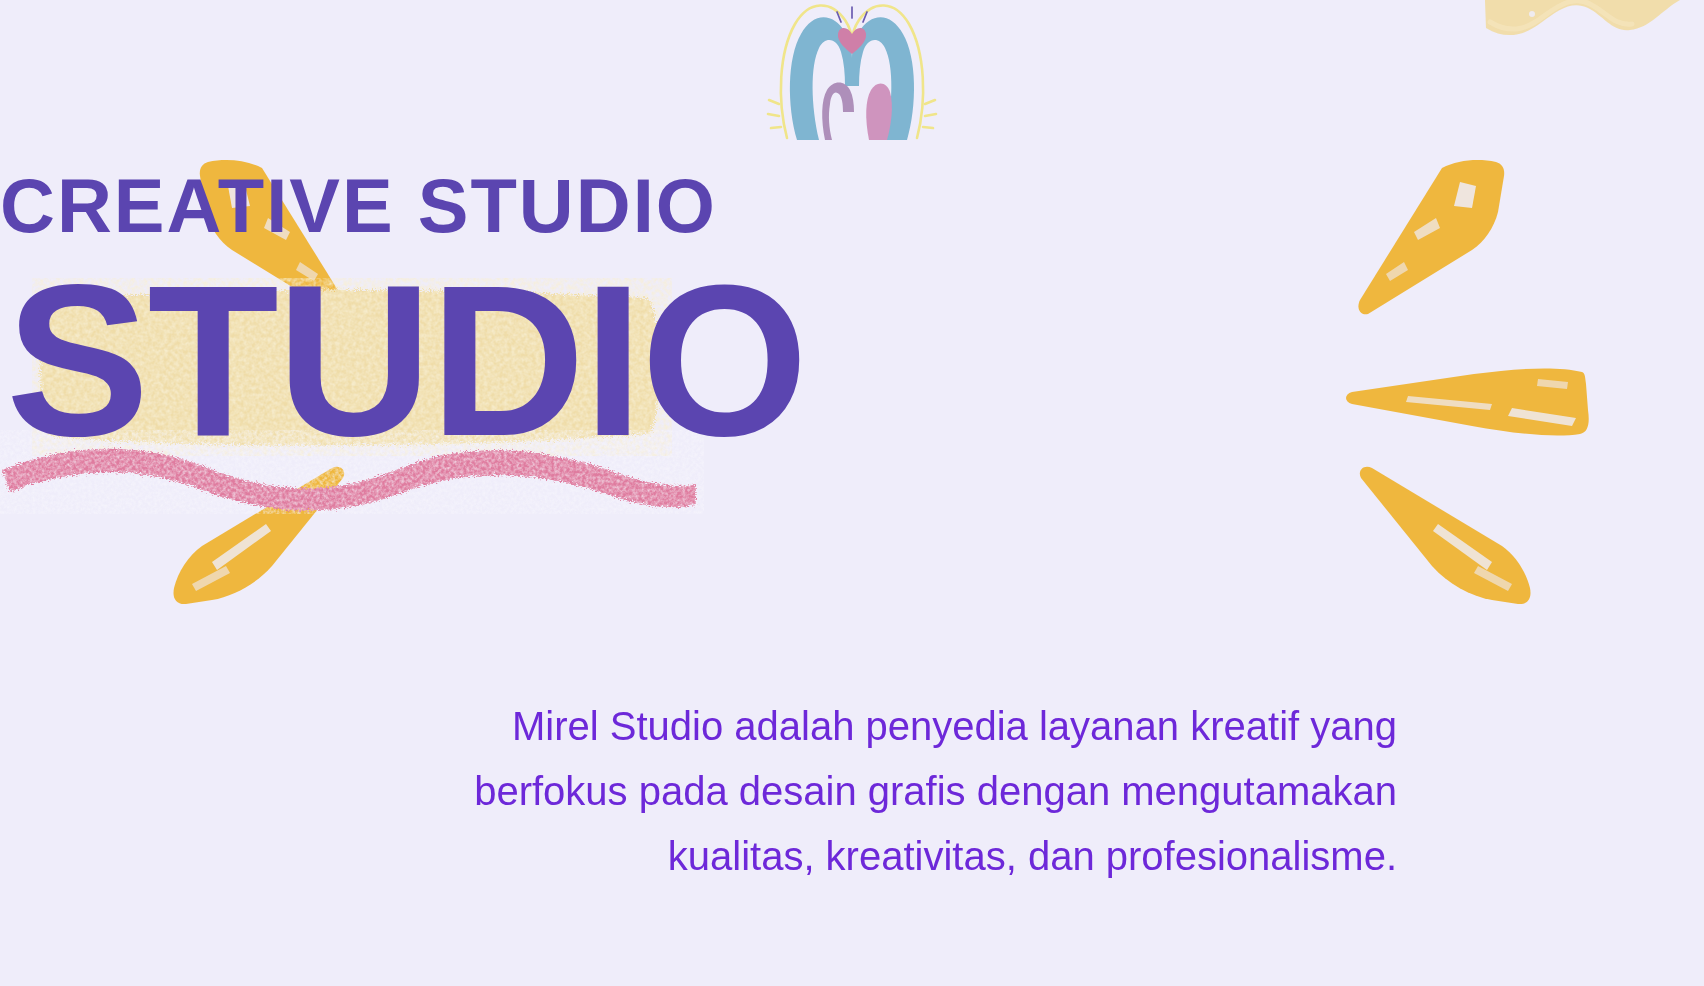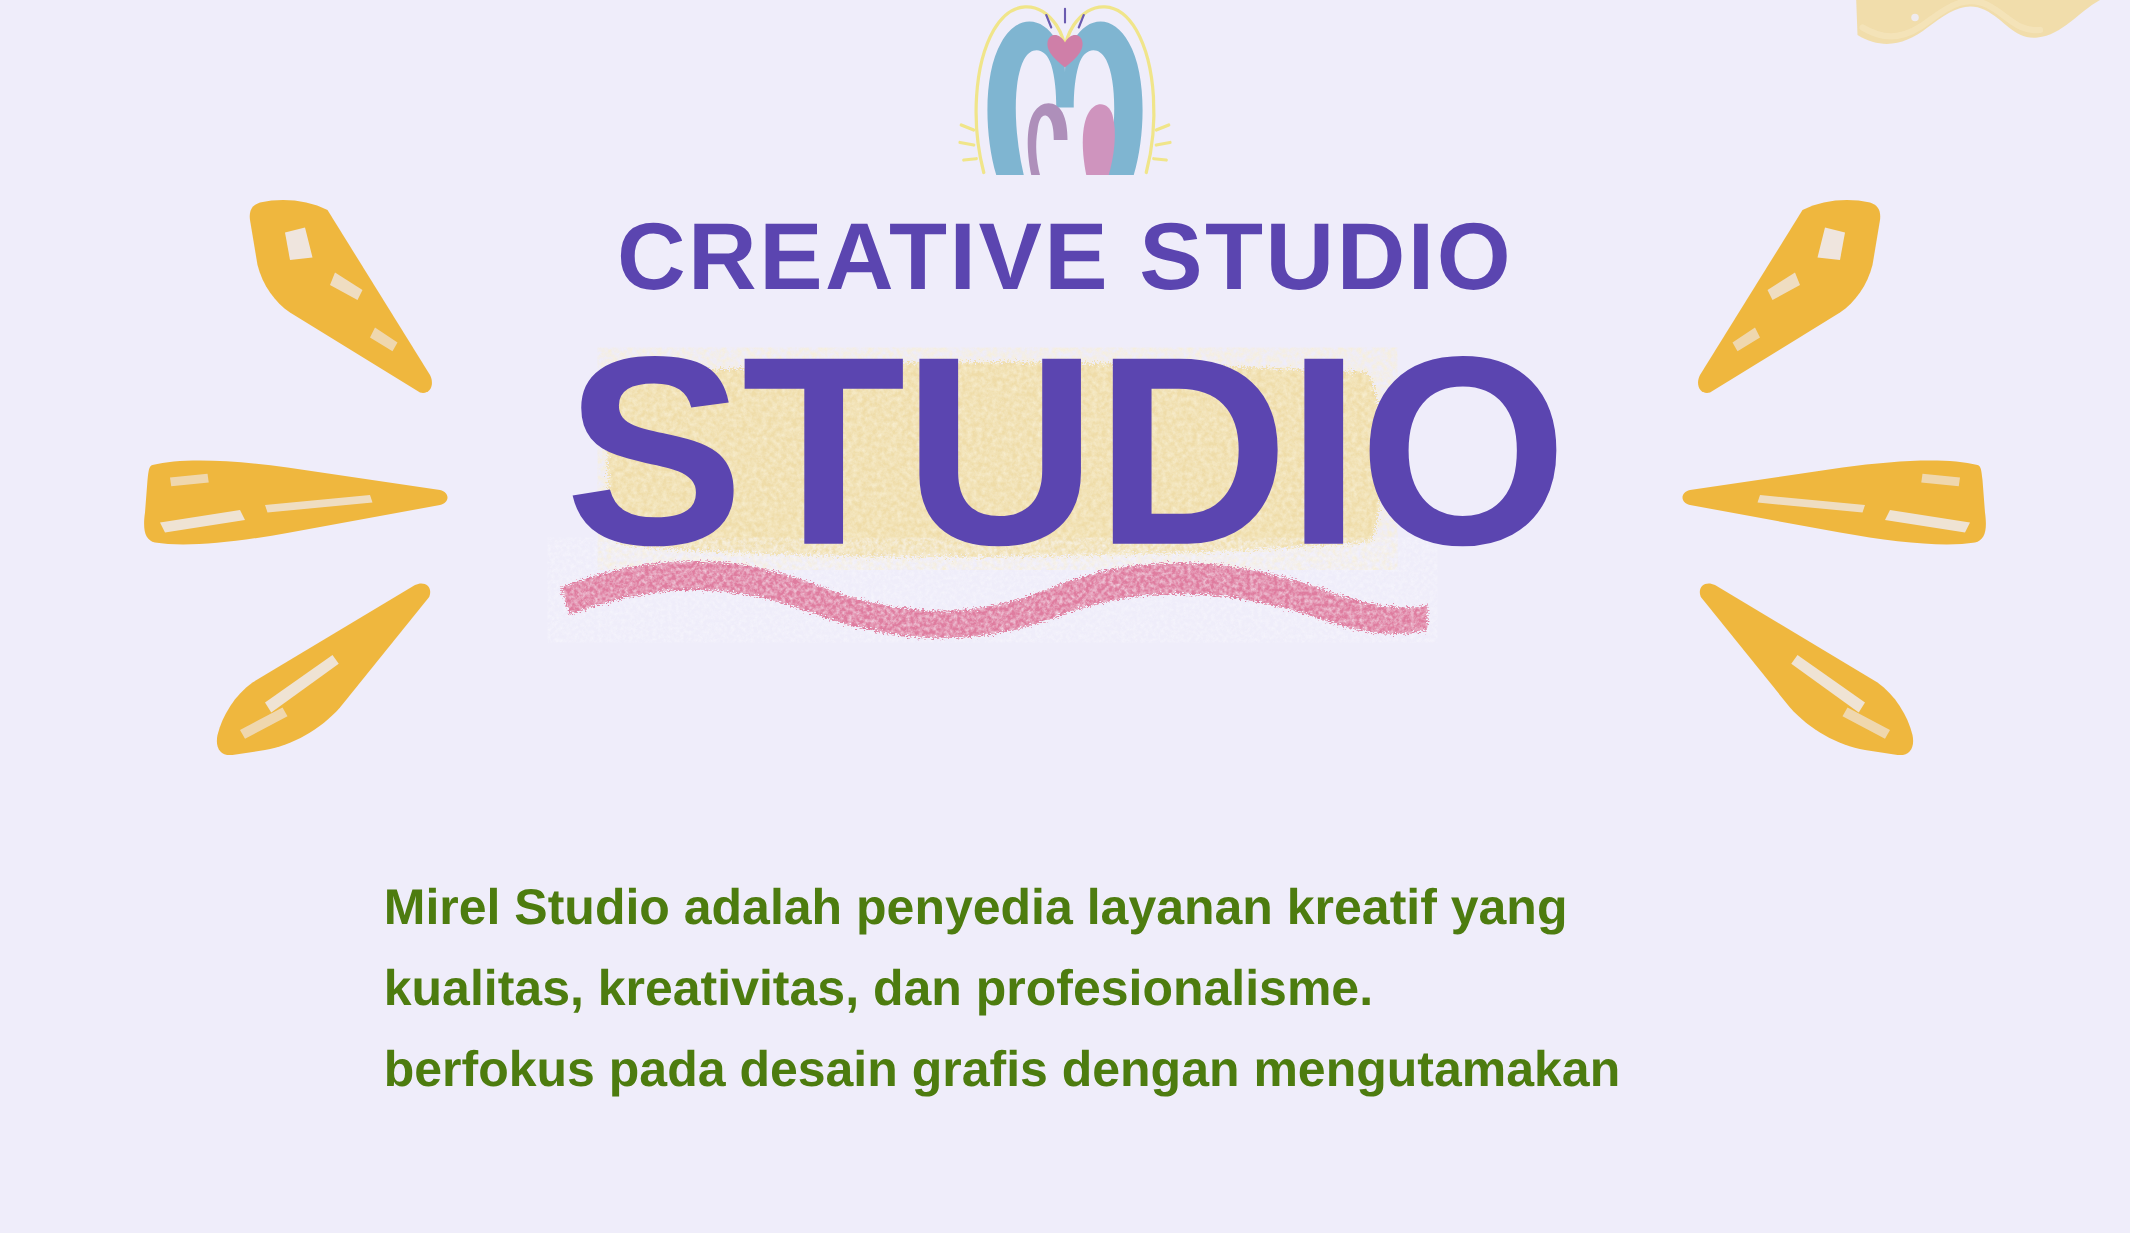--- a/index.html
+++ b/index.html
@@ -34,21 +34,21 @@
     left:50%; top:-4px;
     transform:translateX(-50%);
     width:190px; height:148px;
   }
 
   
   .headline-block {
     position:absolute;
     left:0; right:0;
     top:168px;
-    text-align:center;
+    text-align:left;
   }
   .creative-studio {
     font-size:76px;
     font-weight:bold;
     letter-spacing:2px;
     color:#5b45b0;
     line-height:1;
     font-family:"Liberation Sans", sans-serif;
     font-stretch:condensed;
   }
@@ -85,24 +85,24 @@
     pointer-events:none;
   }
 
   
   .tagline {
     position:absolute;
     left:50%;
     transform:translateX(-50%);
     top:694px;
     width:1090px;
-    text-align:left;
-    color:#4d7c0f;
+    text-align:right;
+    color:#6d28d9;
     font-size:40px;
-    font-weight:bold;
+    font-weight:normal;
     line-height:1.62;
     font-family:"Liberation Sans", sans-serif;
   }
   .tagline-line { display:block; white-space:nowrap; }
 </style>
 </head>
 <body>
 
 <div id="slide">
 
@@ -254,17 +254,17 @@
                    C344,88 280,86 210,60 C148,36 84,36 18,62 Z" fill="#df7b9f"></path>
         </g>
         <rect x="0" y="0" width="712" height="84" filter="url(#speck2)" opacity="0.9"></rect>
       </svg>
 
     </div>
   </div>
 
   <div class="tagline">
     <span class="tagline-line">Mirel Studio adalah penyedia layanan kreatif yang</span>
+    <span class="tagline-line">berfokus pada desain grafis dengan mengutamakan</span>
     <span class="tagline-line">kualitas, kreativitas, dan profesionalisme.</span>
-    <span class="tagline-line">berfokus pada desain grafis dengan mengutamakan</span>
   </div>
 
 </div>
 
 </body></html>

